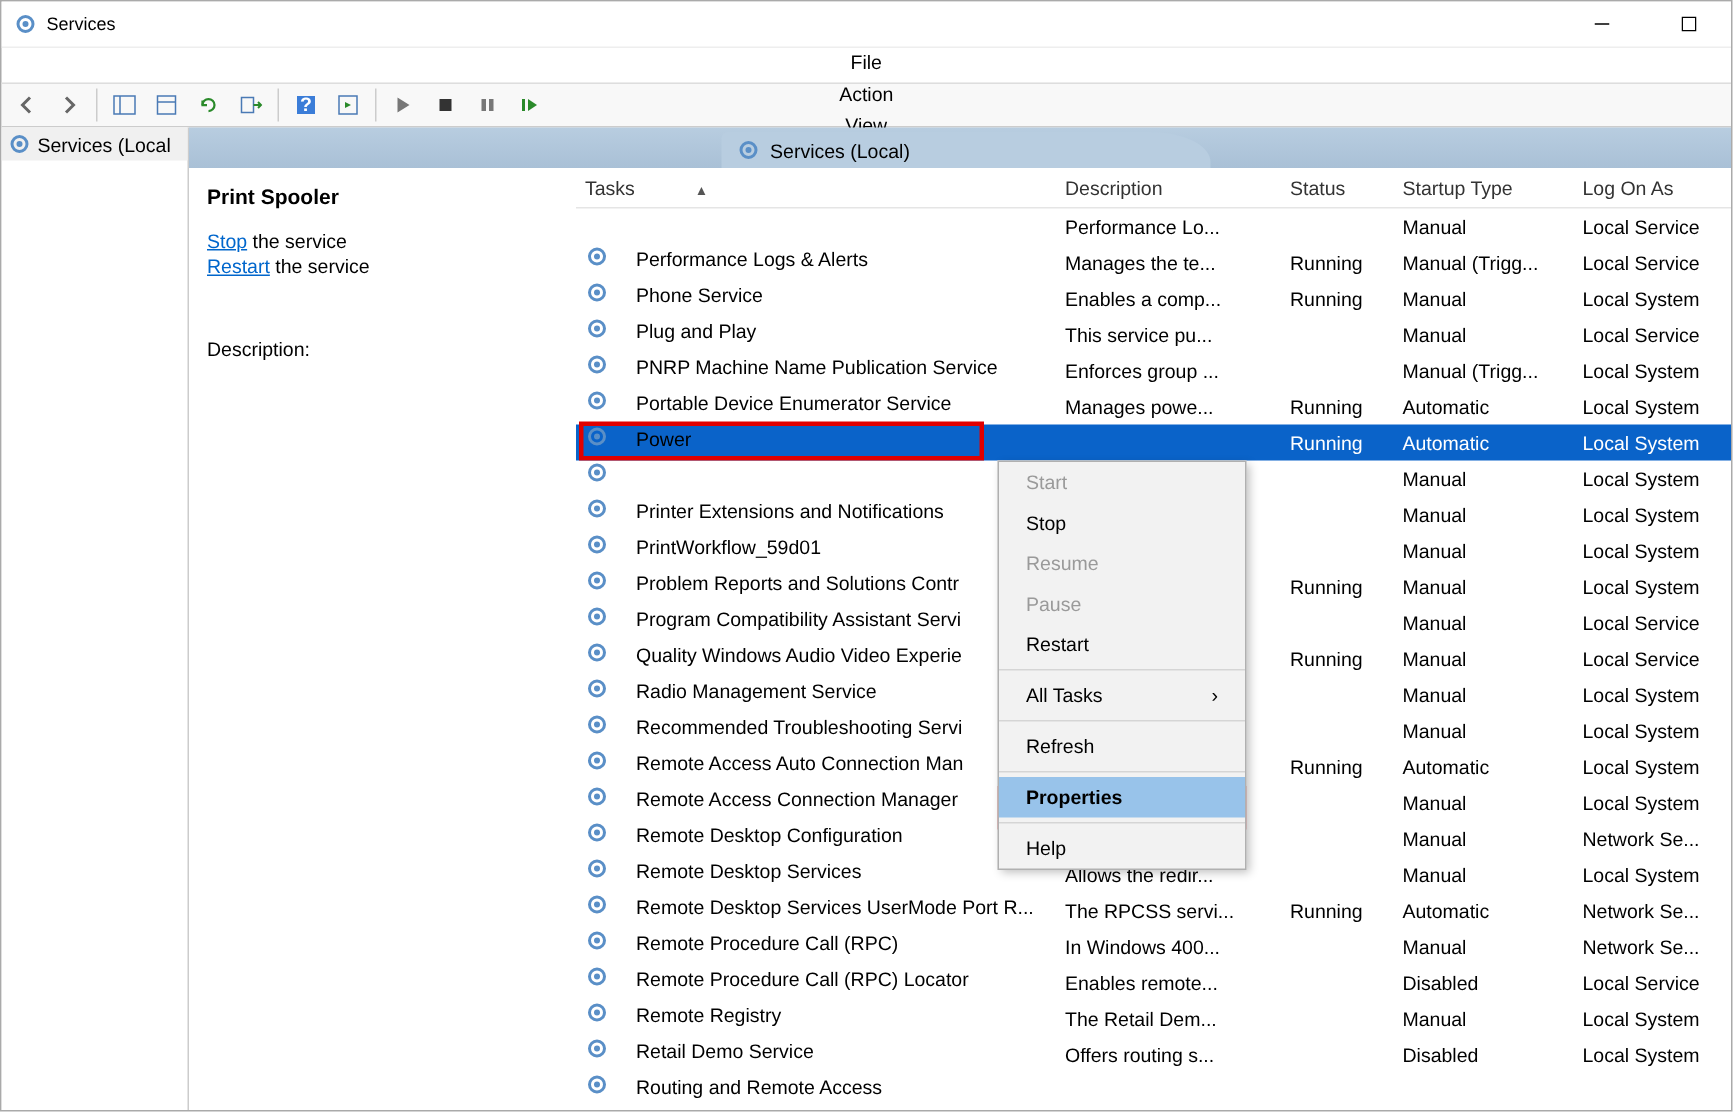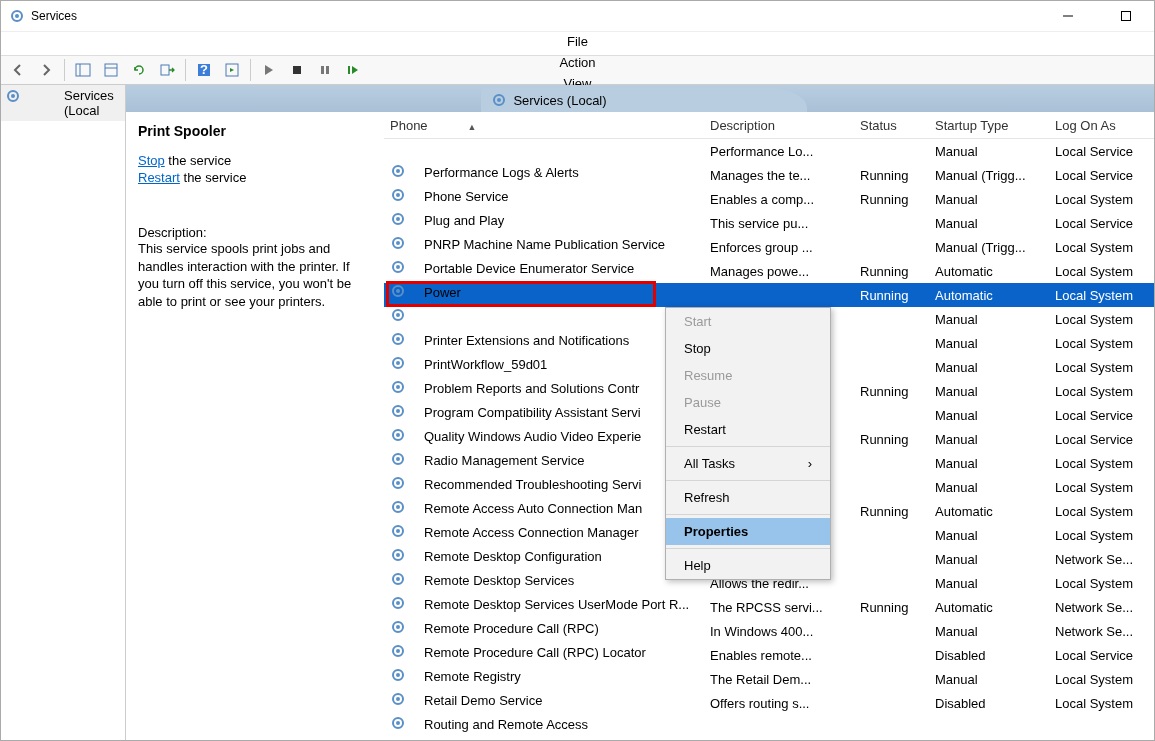--- a/index.html
+++ b/index.html
@@ -9,21 +9,21 @@
 .titlebar .title-text { flex: 1; font-size: 12px; }
 .titlebar .win-btns { display: flex; gap: 18px; }
 .win-btn { width: 40px; height: 28px; display: flex; align-items: center; justify-content: center; }
 .menubar { height: 24px; display: flex; align-items: center; padding: 0 6px; gap: 2px; border-top: 1px solid #eee; flex-direction: column; }
 .menubar .menu-item { padding: 2px 10px; font-size: 13px; }
 .toolbar { height: 30px; display: flex; align-items: center; padding: 2px 5px; gap: 4px; background: #f8f8f8; border-top:1px solid #ddd; border-bottom: 1px solid #ccc;}
 .tb-btn { width: 24px; height: 24px; display: flex; align-items: center; justify-content: center; border:1px solid transparent; }
 .tb-sep { width: 1px; height: 22px; background: #ccc; margin: 0 2px; }
 .body-area { display: flex; height: calc(741px - 30px - 24px - 30px); }
 .tree-pane { width: 128px; border-right: 1px solid #ccc; background: #fff; }
-.tree-item { display: flex; align-items: flex-start; padding: 3px 4px; font-size: 13px; gap: 39px; }
+.tree-item { display: flex; align-items: center; padding: 3px 4px; font-size: 13px; }
 .tree-item.selected { background: #f0f0f0; }
 .tree-item .ti-icon { width: 16px; height: 16px; margin-right: 4px; }
 .main-pane { flex: 1; display: flex; flex-direction: column; }
 .tab-header { height: 28px; background: linear-gradient(#b8cde0,#a9c0d6); display: flex; align-items: flex-end; padding-left: 8px; border-bottom: 1px solid #fff; justify-content: center;}
 .tab { background: #b8cde0; padding: 4px 200px 4px 10px; border-top-left-radius: 4px; border-top-right-radius: 40px 20px; font-size: 13px; display:flex; align-items:center; gap:6px; }
 .tab .tab-icon { width: 16px; height: 16px; }
 .main-split { display: flex; flex: 1; overflow: hidden; }
 .detail-pane { width: 258px; padding: 10px 12px; }
 .detail-pane .service-title { font-weight: 600; font-size: 14px; margin-bottom: 14px;}
 .detail-pane .action-link { color: #0066cc; text-decoration: underline; font-size: 13px; display:inline; }
@@ -178,26 +178,25 @@
         <span>Services (Local)</span>
       </div>
     </div>
 
     <div class="main-split">
       <div class="detail-pane">
         <div class="service-title">Print Spooler</div>
         <div class="action-line"><span class="action-link">Stop</span><span> the service</span></div>
         <div class="action-line"><span class="action-link">Restart</span><span> the service</span></div>
         <div class="desc-label">Description:</div>
-        <div class="desc-text">This service spools print jobs and handles interaction with the printer. If you turn off this service, you won't be able to print or see your printers.</div>
       </div>
 
       <div class="list-pane">
         <div class="list-header">
-          <div class="col col-name"><span>Phone</span><span class="sort-arrow">▲</span></div>
+          <div class="col col-name"><span>Tasks</span><span class="sort-arrow">▲</span></div>
           <div class="col col-desc">Description</div>
           <div class="col col-status">Status</div>
           <div class="col col-startup">Startup Type</div>
           <div class="col col-logon">Log On As</div>
         </div>
         <div class="list-body" id="list-body">
 
           <div class="row">
               <div class="cell col-name name-cell">
                 <span><svg class="gear-svg" width="16" height="16" viewBox="0 0 16 16">

